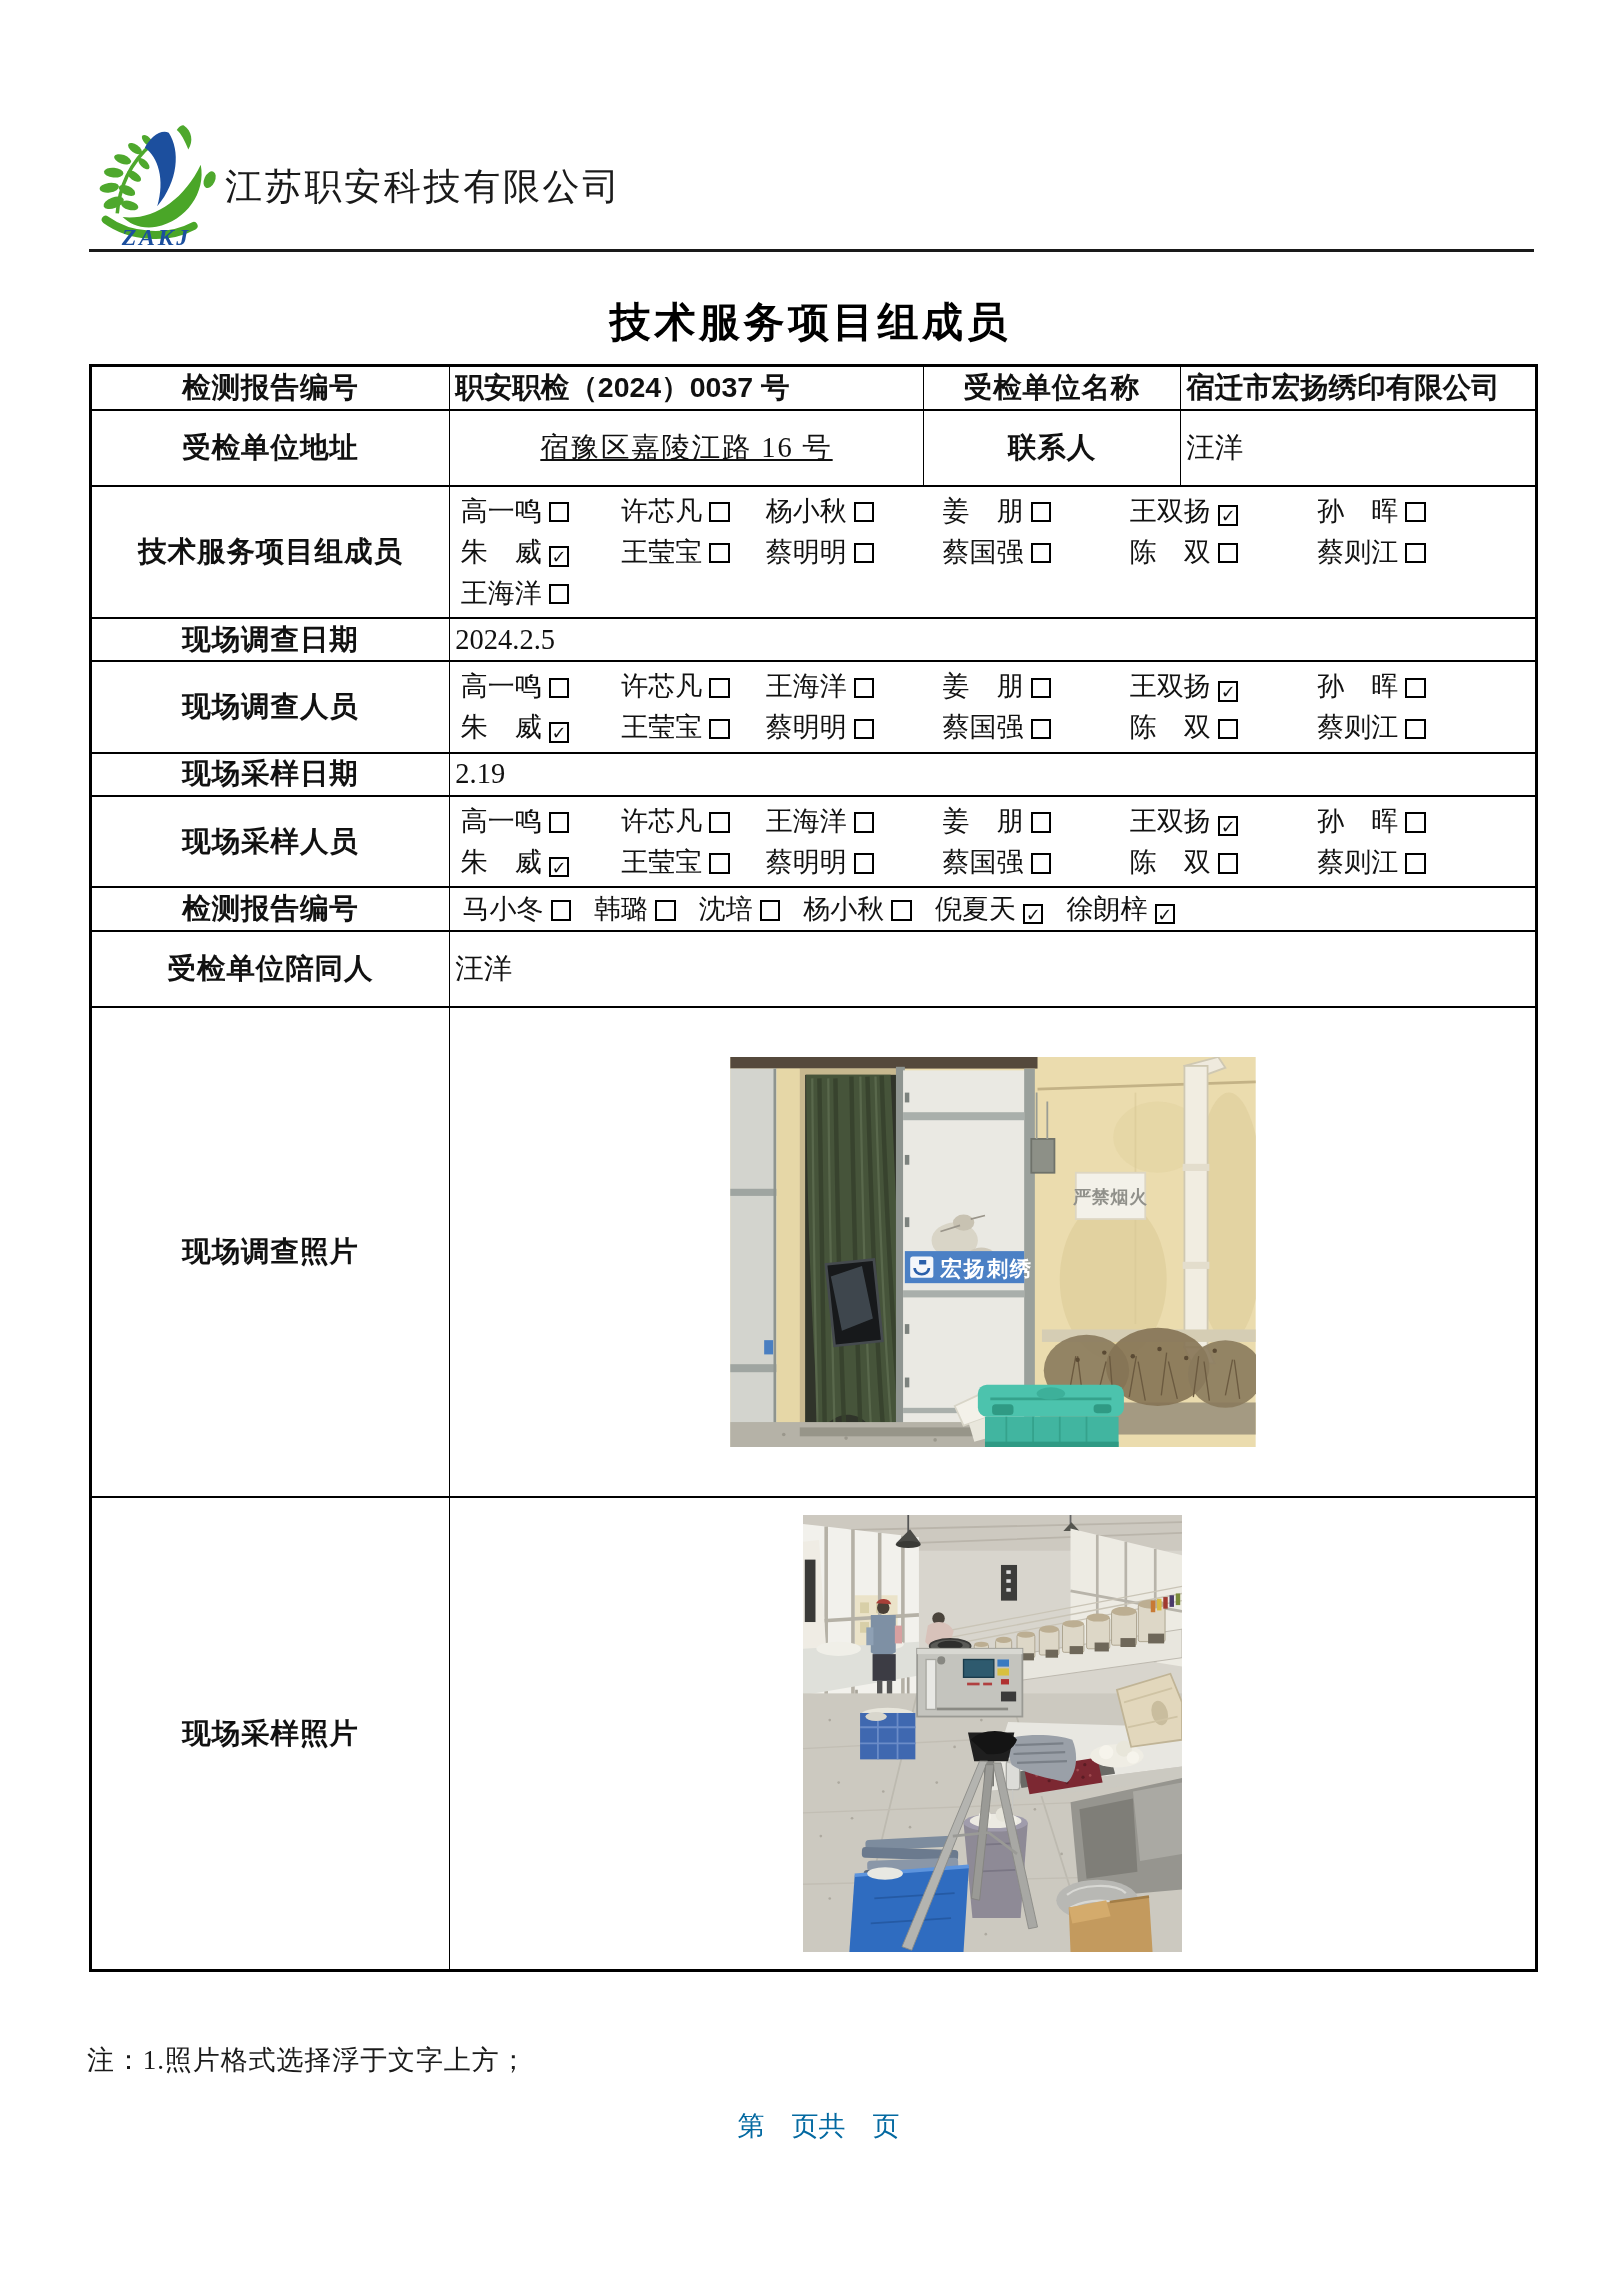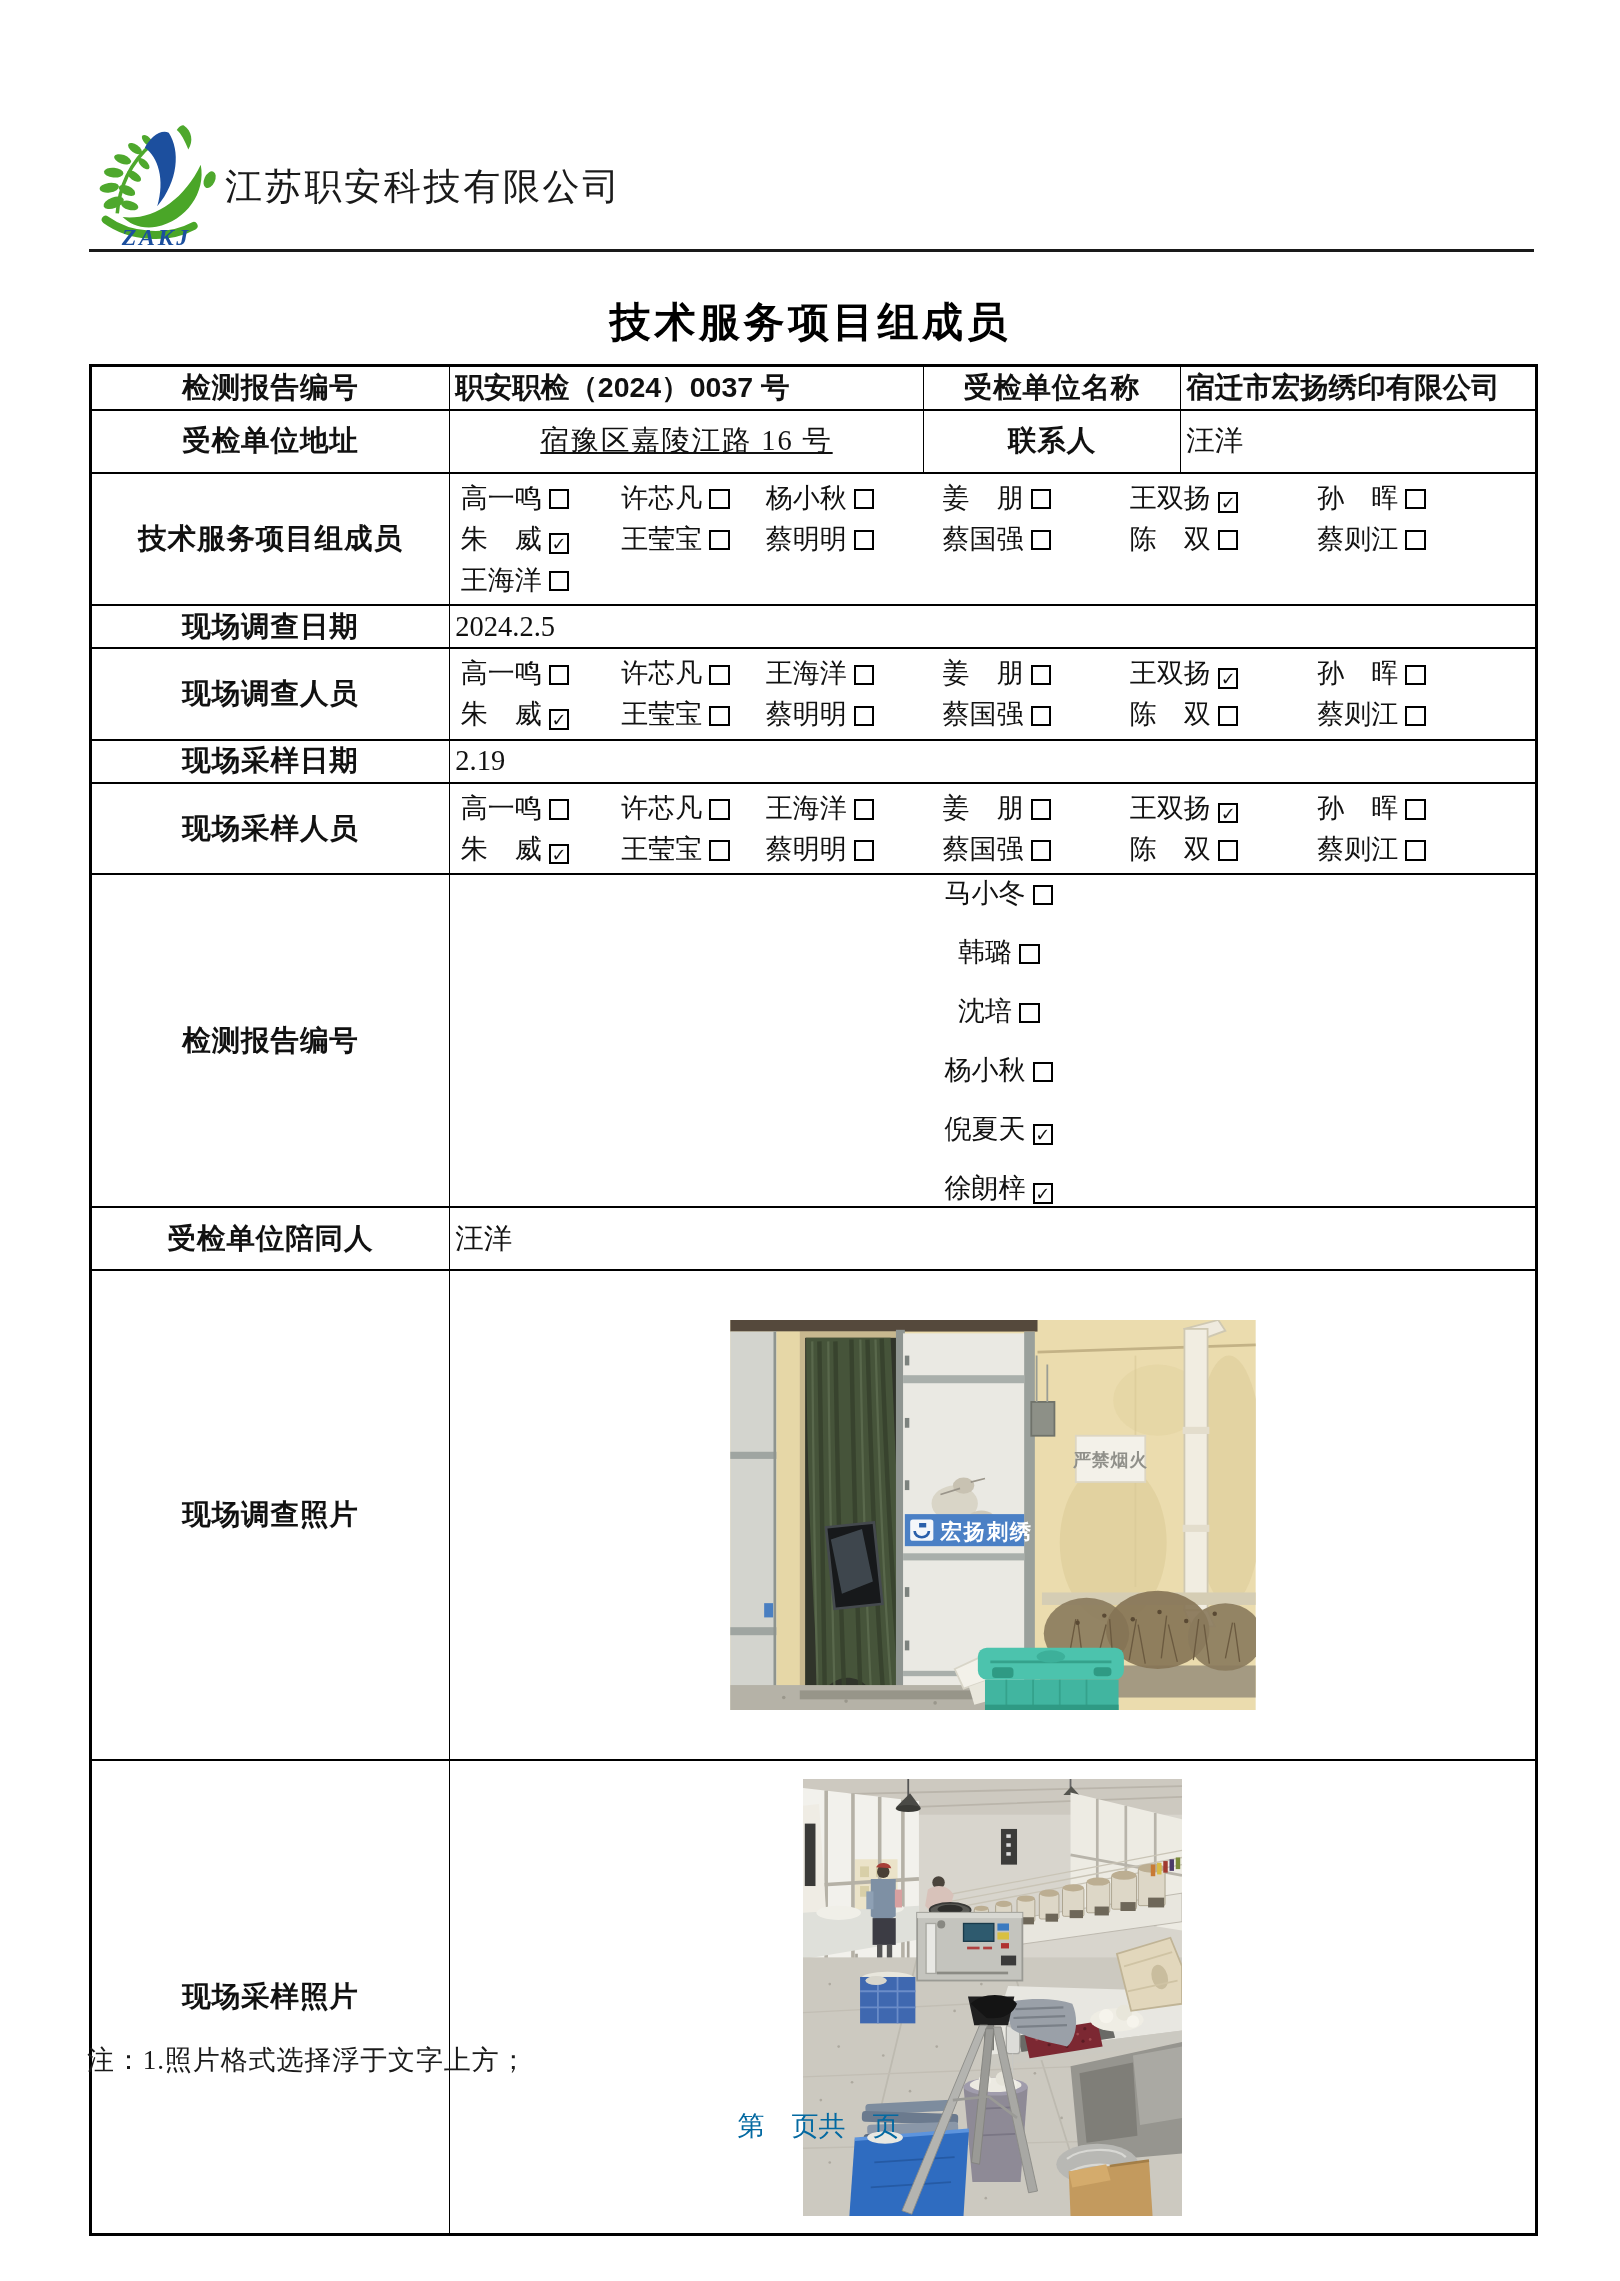--- a/index.html
+++ b/index.html
@@ -45,38 +45,38 @@
   }
   td.lbl {
     text-align:center; font-weight:bold;
     font-family:"Liberation Sans","DejaVu Sans",sans-serif;
     letter-spacing:0.9px;
   }
   td.v-left  { text-align:left; padding-left:14.3px; }
   td.v-ctr   { text-align:left; }
   td.bold    { font-weight:bold; font-family:"Liberation Sans","DejaVu Sans",sans-serif; }
   td.addr    { font-size:33px; letter-spacing:1.8px; text-align:center;text-decoration:underline; }
-  tr.h44 td {height:39px;} tr.h94 td {height:63px;} tr.h140 td {height:125px;}
+  tr.h44 td {height:39px;} tr.h94 td {height:76px;} tr.h140 td {height:125px;}
   tr.h46 td {height:41px;} tr.h92 td {height:82px;}
   tr.h550 td {height:490px;} tr.h516 td {height:474px;}
 
   
   .mlines { display:flex; flex-direction:column; justify-content:center; padding:3.6px 3.6px 3.6px 10.7px; }
   .mrow {
     display:grid; grid-template-columns:15% 13.5% 16.5% 17.5% 17.5% 20%;
     align-items:center; height:41px;
   }
   .mi { white-space:nowrap; font-size:27px; }
   .cb {
     display:inline-block; width:20.5px; height:20.5px; border:2.7px solid #000;
     margin-left:7.1px; vertical-align:-2.7px; text-align:center; line-height:17px;
     font-size:18px; font-weight:bold;
     font-family:"DejaVu Sans","Liberation Sans",sans-serif;
   }
-  .lrow { display:flex; align-items:center; gap:23px; padding-left:12.5px; height:100%;flex-direction:column; }
+  .lrow { display:flex; align-items:center; gap:23px; padding-left:12.5px; height:100%; }
   .photo-cell { text-align:center; }
   .photo-cell svg { display:inline-block; vertical-align:middle; }
 
   
   #note {
     position:absolute; left:87px; top:2042px;
     font-size:27px; color:#1a1a1a; letter-spacing:0.9px;
   }
   #page-footer {
     position:absolute; left:0; top:2108px; width:100%; text-align:center;

